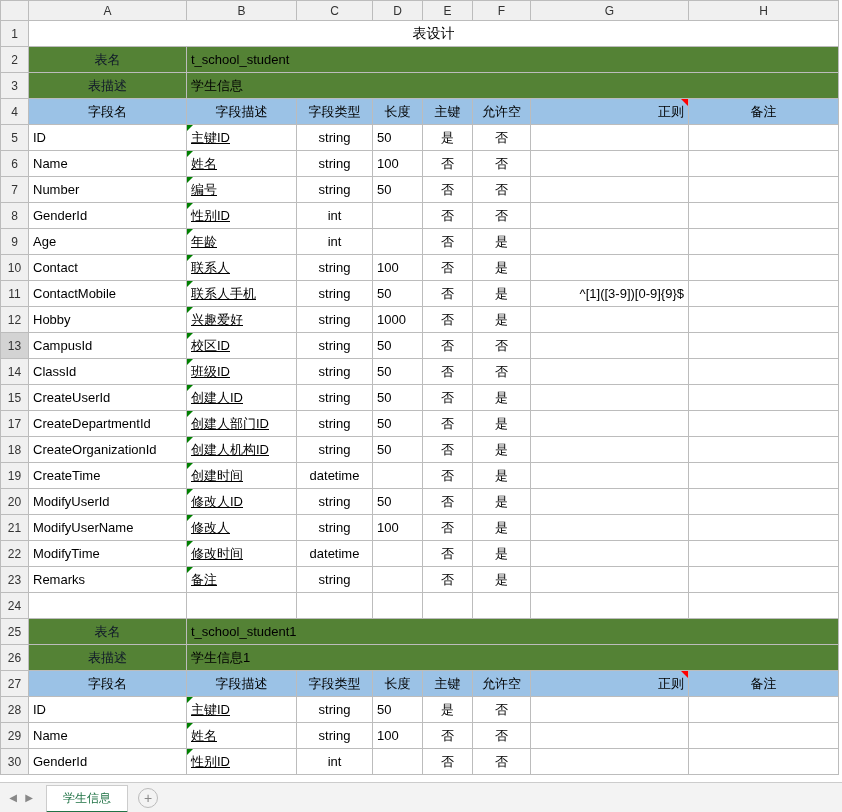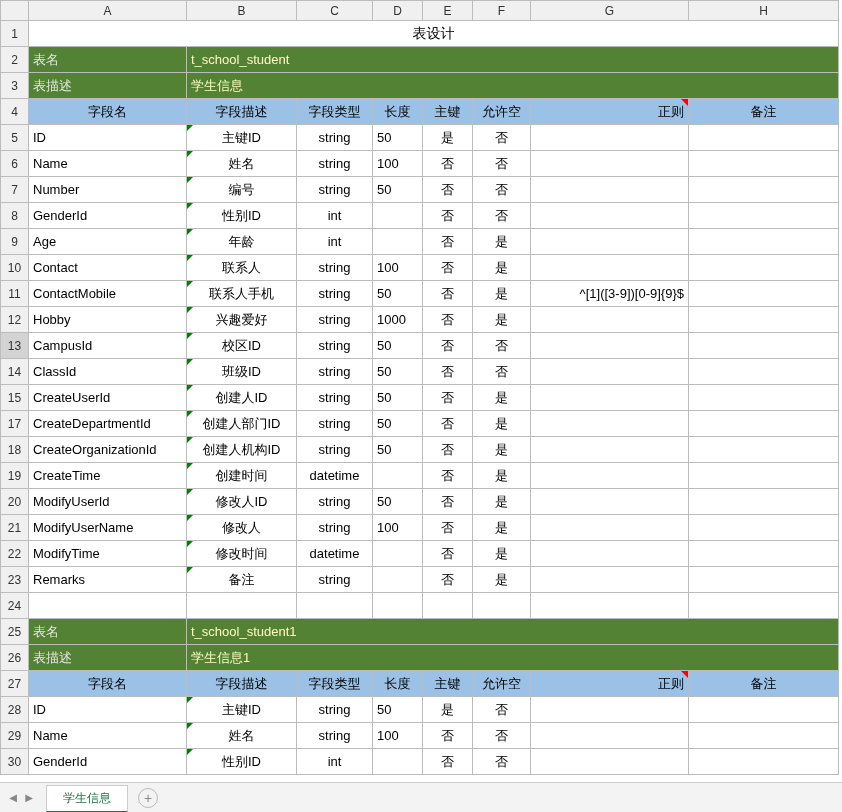--- a/index.html
+++ b/index.html
@@ -2,26 +2,26 @@
 <html><head>
 <meta charset="utf-8">
 <style>
 * { box-sizing: border-box; margin: 0; padding: 0; }
 html, body { width: 842px; height: 812px; font-family: Arial, "Microsoft YaHei", sans-serif; font-size: 13px; background: #fff; overflow: hidden; }
 #sheet-area { width: 842px; height: 782px; overflow: auto; position: relative; }
 table.grid { border-collapse: collapse; width: 838px; table-layout: fixed; }
 table.grid th, table.grid td { border: 1px solid #bcbcbc; height: 26px; padding: 0 4px; overflow: hidden; white-space: nowrap; text-overflow: clip; vertical-align: middle; }
 table.grid thead th { background: #f0f0f0; font-weight: normal; text-align: center; color: #333; height: 20px; font-size: 12px; }
 table.grid tbody th.rowhdr { background: #f0f0f0; font-weight: normal; text-align: center; width: 28px; color: #333; font-size: 12px; }
-td.green-hd { background: #548235; color: #e5e5e5; text-align: left; }
-td.green-val { background: #548235; color: #fef9c3; text-align: left; }
+td.green-hd { background: #548235; color: #0f172a; text-align: center; }
+td.green-val { background: #548235; color: #000000; text-align: left; }
 td.blue-hd { background: #9bc2e6; color: #000; text-align: center; margin-left: 44px; }
 td.title { text-align: center; font-size: 14px; }
 td.data-a { text-align: left; }
-td.data-b { text-align: center; position: relative; }
+td.data-b { text-align: left; position: relative; text-decoration: underline; }
 td.data-c { text-align: center; }
 td.data-d { text-align: left; }
 td.data-e { text-align: center; }
 td.data-f { text-align: center; }
 td.data-g { text-align: right; position: relative; }
 td.data-h { text-align: left; }
 .greentri::before { content:''; position:absolute; top:0; left:0; width:0; height:0; border-top:6px solid #008000; border-right:6px solid transparent; }
 .redmark::after { content:''; position:absolute; top:0; right:0; width:0; height:0; border-top:7px solid #ff0000; border-left:7px solid transparent; }
 
 col.c0 { width: 28px; }

